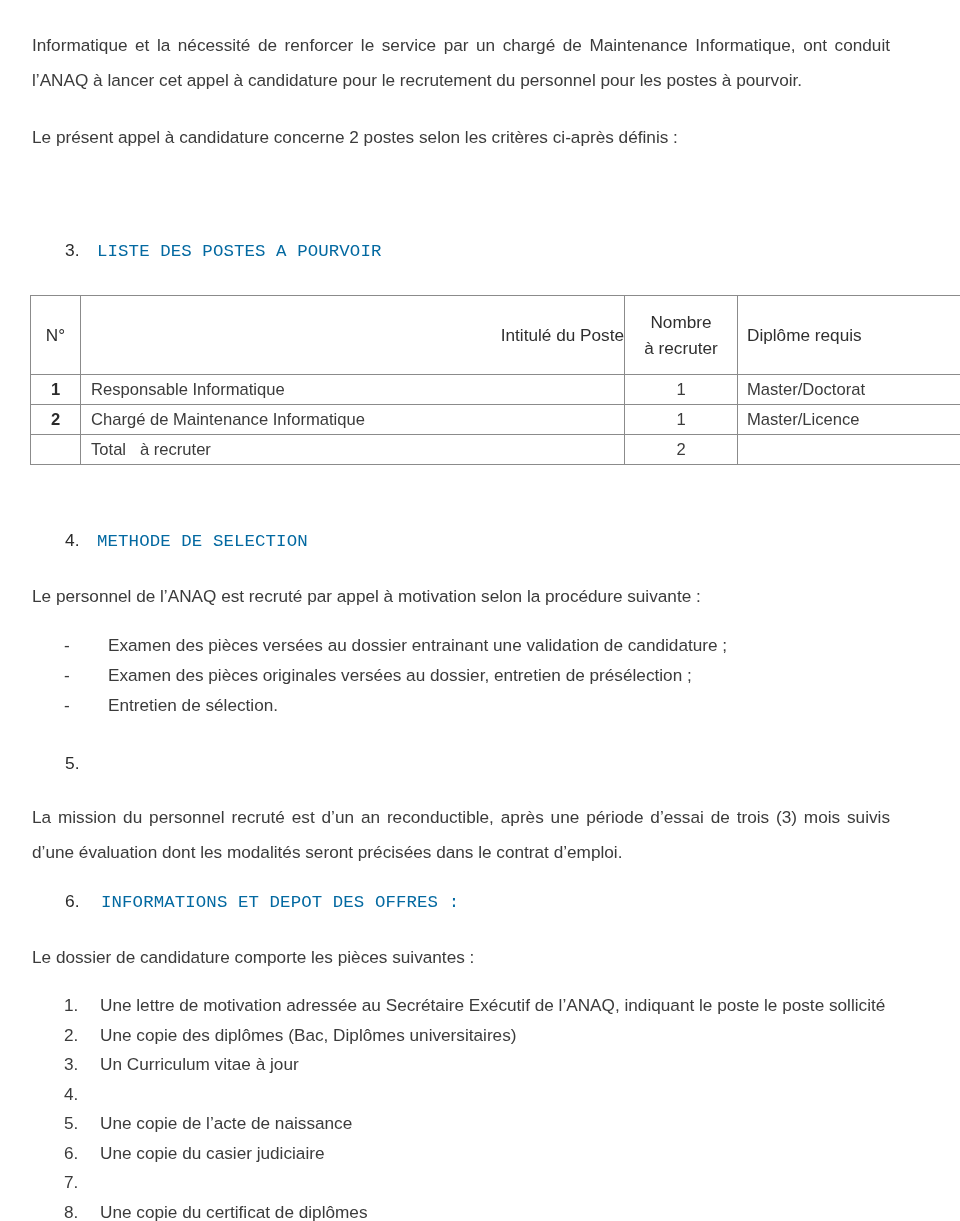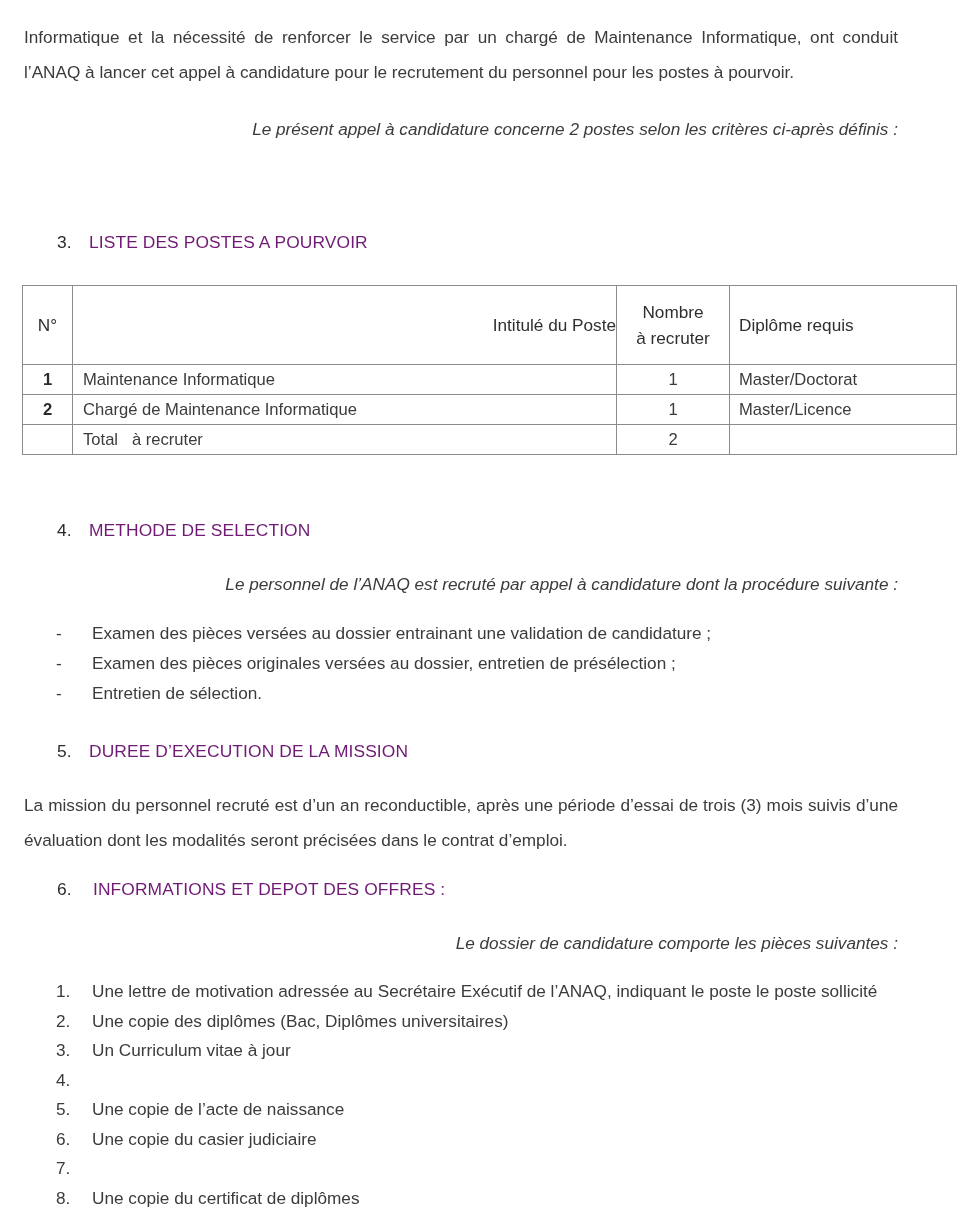--- a/index.html
+++ b/index.html
@@ -12,36 +12,36 @@
     height: 1221px;
     font-family: "Liberation Sans", sans-serif;
     color: #3b3b3b;
     overflow: hidden;
     position: relative;
   }
   .page {
     width: 960px;
     height: 867px;
     box-sizing: border-box;
-    padding: 4px;
+    padding: 12px;
     position: relative;
   }
 
   
   .para {
     margin: 0;
     padding: 0 58px 0 20px;
     font-size: 17.2px;
     line-height: 35px;
     text-align: justify;
     text-justify: inter-word;
     color: #3b3b3b;
     letter-spacing: 0.0px;
   }
-  .para.nojustify { text-align: right; font-style: italic; }
+  .para.nojustify { text-align: left; }
 
   .spacer-16 { height: 16px; }
   .spacer-22 { height: 22px; }
   .spacer-28 { height: 28px; }
   .spacer-44 { height: 44px; }
   .spacer-52 { height: 52px; }
 
   
   .section-heading {
     display: flex;
@@ -55,21 +55,22 @@
   .section-heading .sec-num {
     width: 32px;
     flex: 0 0 32px;
     color: #2b2b2b;
   }
   .section-heading.wide .sec-num {
     width: 36px;
     flex: 0 0 36px;
   }
   .section-heading .sec-text {
-    color: #701a75;
+    color: #0369a1;
+    font-family: Liberation Mono, monospace;
   }
 
   
   .table-wrap {
     padding-left: 18px;
     padding-right: 8px;
   }
   table.posts {
     border-collapse: collapse;
     width: 934px;
@@ -120,21 +121,21 @@
     font-size: 17.2px;
     line-height: 30px;
     color: #3b3b3b;
     padding-left: 52px;
   }
   ul.dash-list li .bullet {
     flex: 0 0 36px;
     width: 36px;
     color: #3b3b3b;
   }
-  ul.dash-list li .btext { flex: 1 1 auto; }
+  ul.dash-list li .btext { flex: 1 1 auto; margin-left: 8px; }
 
   
   ol.doc-list {
     list-style: none;
     margin: 0;
     padding: 0;
   }
   ol.doc-list li {
     display: flex;
     align-items: baseline;
@@ -189,21 +190,21 @@
           <th class="h-count">
             <div>Nombre</div>
             <div>à recruter</div>
           </th>
           <th class="h-dip">Diplôme requis</th>
         </tr>
       </thead>
       <tbody>
         <tr>
           <td class="t-num">1</td>
-          <td class="t-title">Maintenance Informatique</td>
+          <td class="t-title">Responsable Informatique</td>
           <td class="t-count">1</td>
           <td class="t-dip">Master/Doctorat</td>
         </tr>
         <tr>
           <td class="t-num">2</td>
           <td class="t-title">Chargé de Maintenance Informatique</td>
           <td class="t-count">1</td>
           <td class="t-dip">Master/Licence</td>
         </tr>
         <tr>
@@ -219,21 +220,21 @@
   <div class="spacer-44"></div>
   <div class="spacer-16"></div>
 
   <div class="section-heading">
     <span class="sec-num">4.</span>
     <span class="sec-text">METHODE DE SELECTION</span>
   </div>
 
   <div class="spacer-22"></div>
 
-  <p class="para nojustify">Le personnel de l’ANAQ est recruté par appel à candidature dont la procédure suivante :</p>
+  <p class="para nojustify">Le personnel de l’ANAQ est recruté par appel à motivation selon la procédure suivante :</p>
 
   <div class="spacer-16"></div>
 
   <ul class="dash-list">
     <li>
       <span class="bullet">-</span>
       <span class="btext">Examen des pièces versées au dossier entrainant une validation de candidature ;</span>
     </li>
     <li>
       <span class="bullet">-</span>
@@ -242,21 +243,20 @@
     <li>
       <span class="bullet">-</span>
       <span class="btext">Entretien de sélection.</span>
     </li>
   </ul>
 
   <div class="spacer-28"></div>
 
   <div class="section-heading">
     <span class="sec-num">5.</span>
-    <span class="sec-text">DUREE D’EXECUTION DE LA MISSION</span>
   </div>
 
   <div class="spacer-22"></div>
 
   <p class="para">La mission du personnel recruté est d’un an reconductible, après une période d’essai de trois (3) mois suivis d’une évaluation dont les modalités seront précisées dans le contrat d’emploi.</p>
 
   <div class="spacer-16"></div>
 
   <div class="section-heading wide">
     <span class="sec-num">6.</span>

